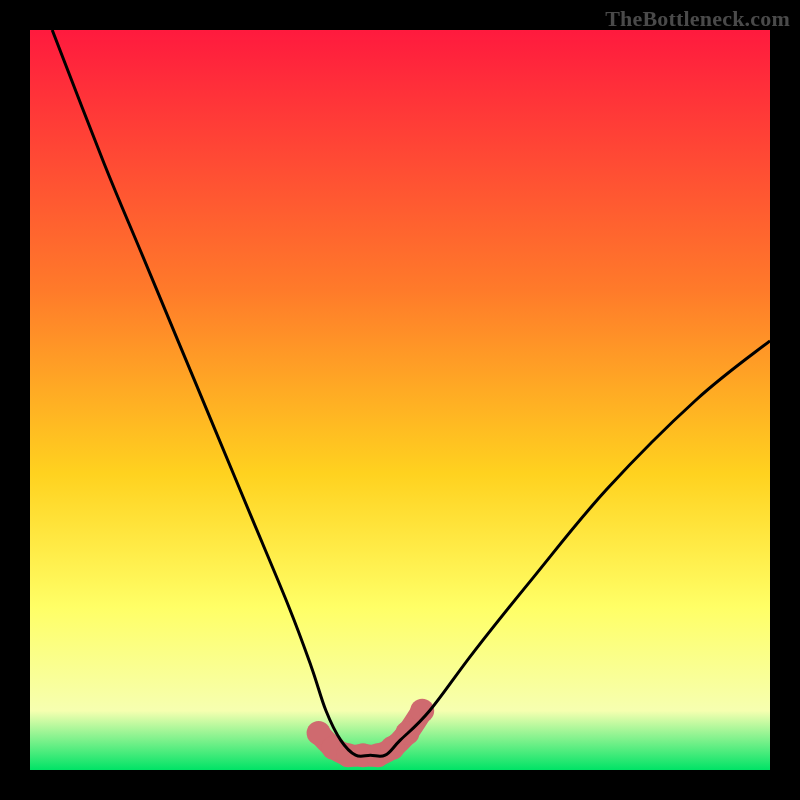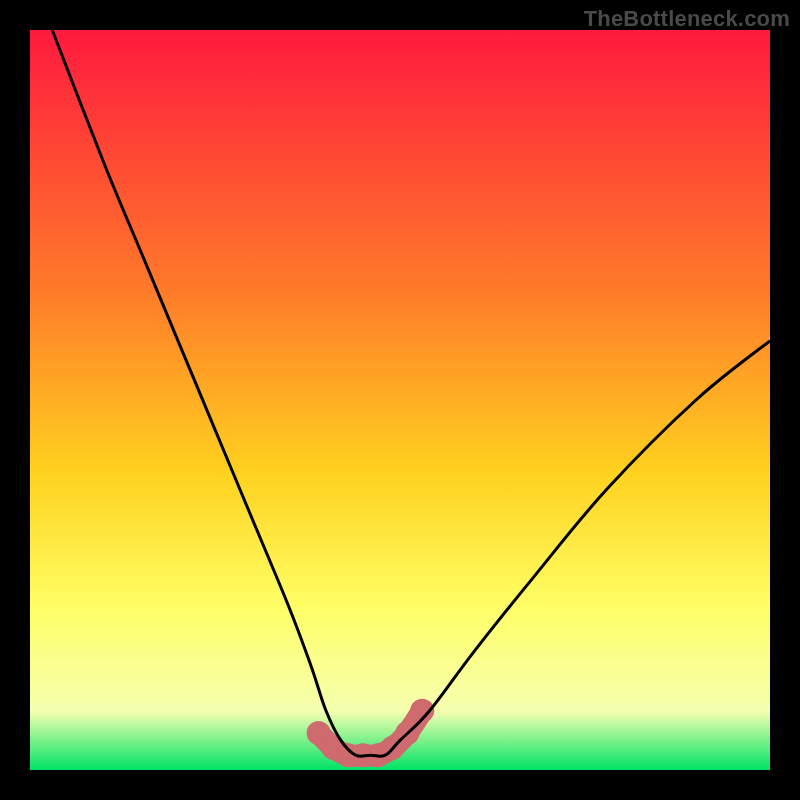--- a/index.html
+++ b/index.html
@@ -32,20 +32,21 @@
   }
   .watermark {
     position: absolute;
     top: 6px;
     right: 10px;
     color: #4a4a4a;
     font-size: 22px;
     font-weight: 600;
     letter-spacing: 0.2px;
     user-select: none;
+    font-family: Liberation Serif, serif;
   }
 </style>
 </head>
 <body>
 
 <div class="frame">
 
   <div class="watermark">TheBottleneck.com</div>
 
   <div class="plot">

